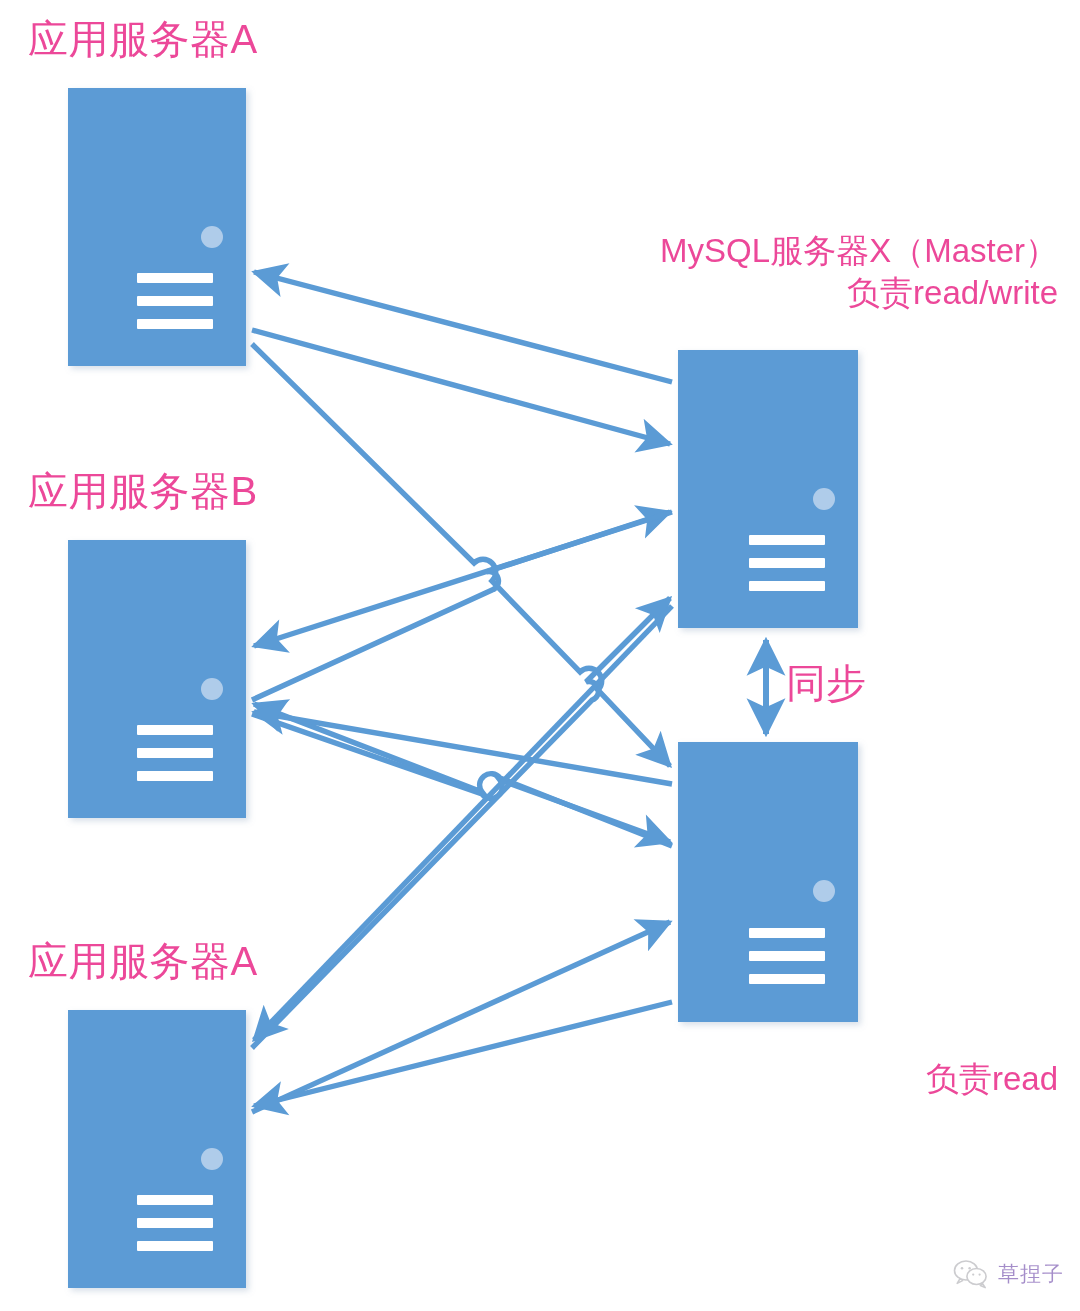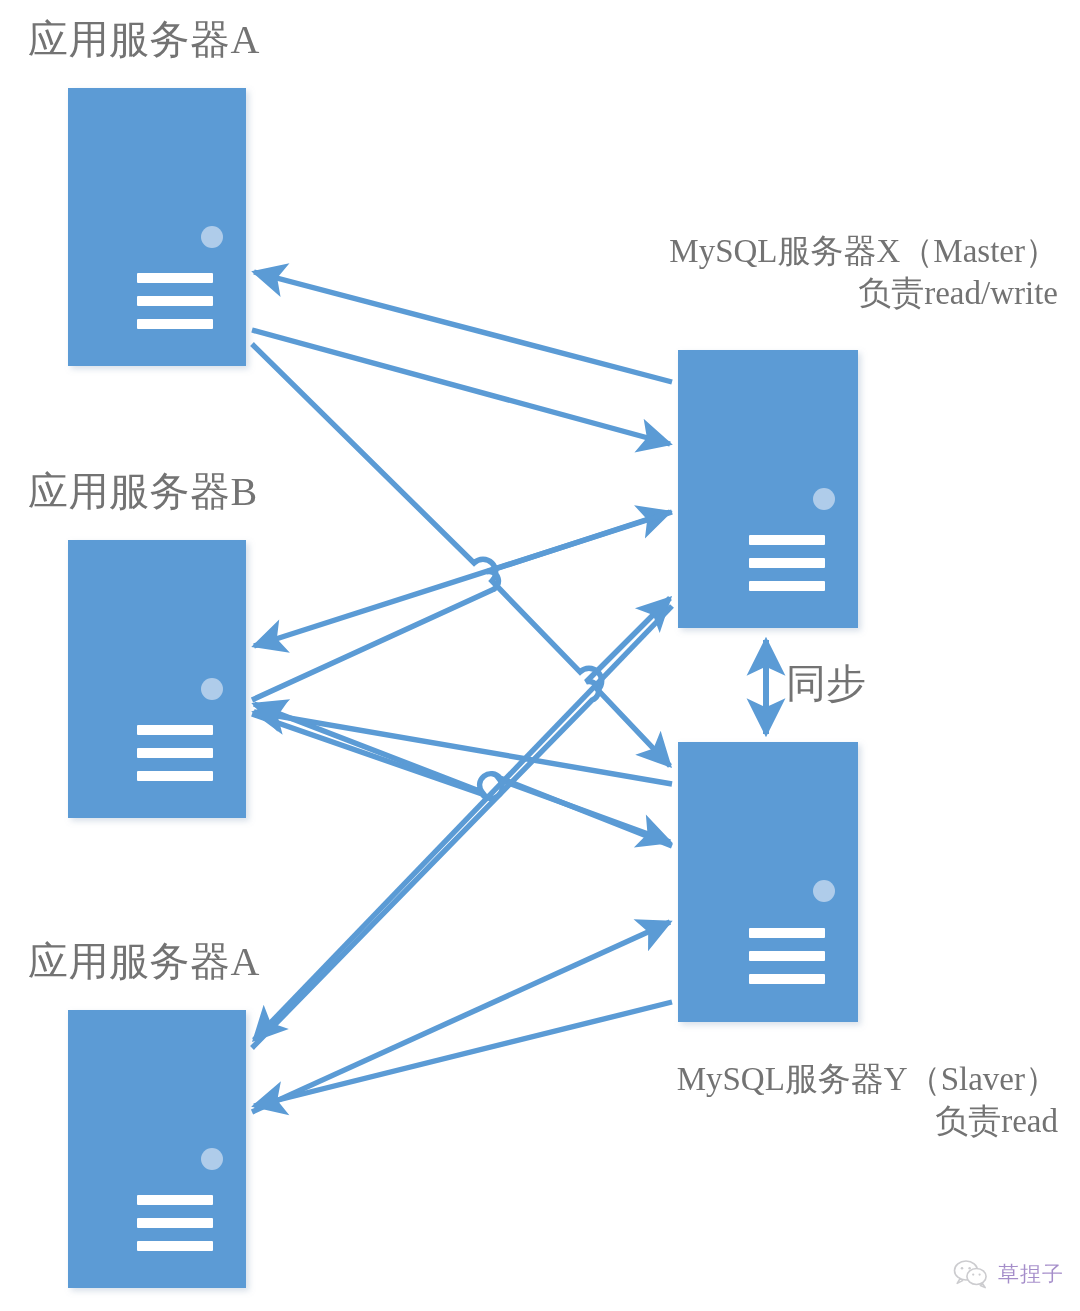--- a/index.html
+++ b/index.html
@@ -9,24 +9,23 @@
     background:#ffffff;
     font-family:"Liberation Sans","DejaVu Sans",sans-serif;
     overflow:hidden;
     position:relative;
   }
   #diagram{
     position:absolute;left:0;top:0;width:1080px;height:1311px;
   }
   .label{
     position:absolute;
-    color:#737373;
+    color:#ec4899;
     white-space:nowrap;
     line-height:1.28;
-    font-family:Liberation Serif, serif;
   }
   .label.app{ font-size:40px; letter-spacing:0.5px; }
   .label.db{ font-size:33px; text-align:right; }
   .label.sync{ font-size:40px; }
   .watermark{
     position:absolute;
     right:16px;bottom:22px;
     display:flex;align-items:center;gap:9px;
     opacity:.5;
   }
@@ -120,21 +119,20 @@
 <div class="label app" style="left:28px;top:466px;">应用服务器B</div>
 
 <div class="label app" style="left:28px;top:936px;">应用服务器A</div>
 
 <div class="label db" style="left:498px;top:230px;width:560px;">
   <div>MySQL服务器X（Master）</div>
   <div>负责read/write</div>
 </div>
 
 <div class="label db" style="left:498px;top:1058px;width:560px;">
-  <div>MySQL服务器Y（Slaver）</div>
   <div>负责read</div>
 </div>
 
 <div class="label sync" style="left:786px;top:658px;">同步</div>
 
 <div class="watermark">
   <svg class="wm-icon" width="36" height="30" viewBox="0 0 36 30">
     <ellipse cx="13" cy="11.5" rx="11.5" ry="9.5" fill="none" stroke="#9a9aa0" stroke-width="1.6"></ellipse>
     <path d="M 7 19.6 L 4.2 24.4 L 9.6 21.6 Z" fill="none" stroke="#9a9aa0" stroke-width="1.6" stroke-linejoin="round"></path>
     <circle cx="9" cy="9.2" r="1.25" fill="#9a9aa0"></circle>

